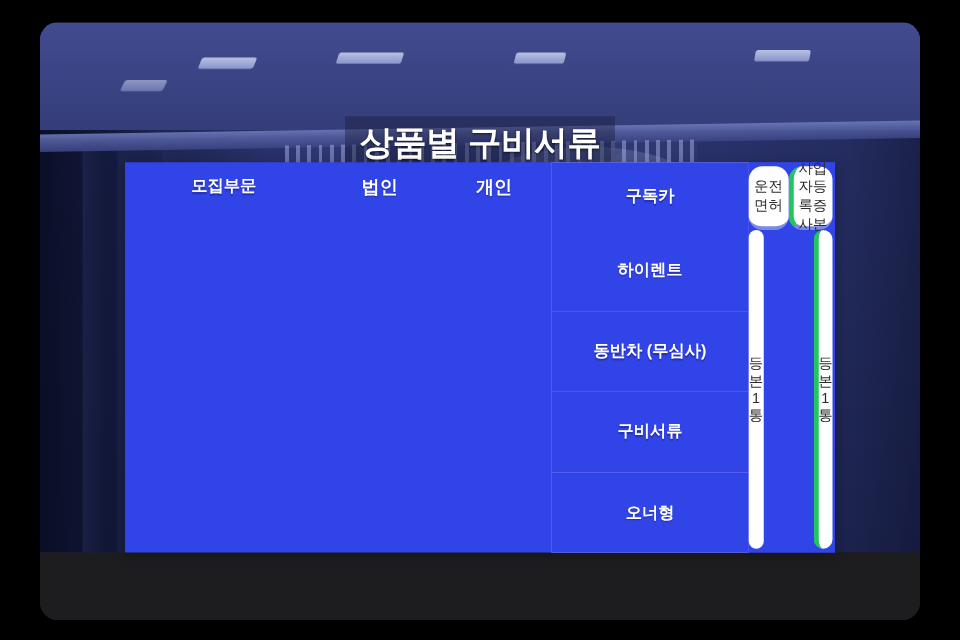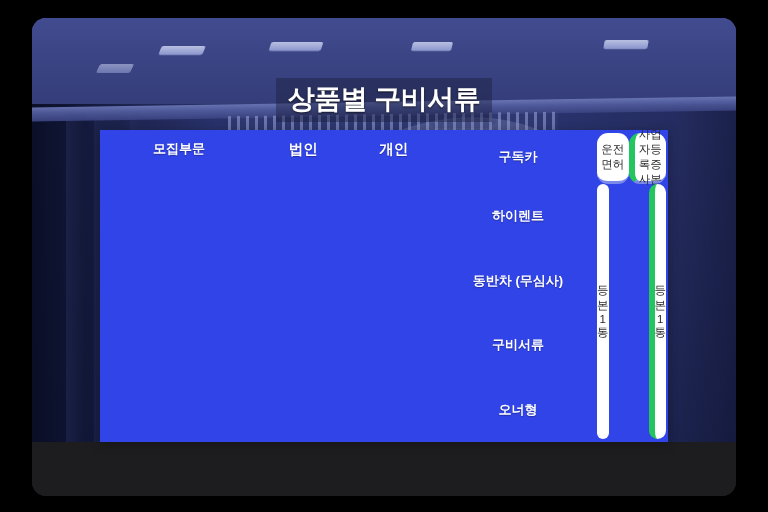--- a/index.html
+++ b/index.html
@@ -109,21 +109,21 @@
   }
 
   
   #bottompanel {
     position: absolute; left: 0; top: 424px; width: 704px; height: 54px;
     background: #1d1d1f;
   }
 
   
   #title-wrap {
-    position: absolute; left: 0; top: 60px; width: 704px;
+    position: absolute; left: 0; top: 75px; width: 704px;
     text-align: center;
   }
   #title {
     display: inline-block;
     font-size: 27px;
     font-weight: 700;
     color: #ffffff;
     letter-spacing: -0.5px;
     padding: 3px 12px 5px 12px;
     background: rgba(26,30,62,.45);
@@ -183,21 +183,21 @@
   #vrow1 { flex: 1 1 auto; gap: 40px; }
   .vcell {
     flex: 1 1 0;
     background: #ffffff;
     color: #2a2a2a;
     font-size: 11.5px;
     display: flex; align-items: center; justify-content: center;
     text-align: center;
     border-radius: 11px;
   }
-  .vcell.right { border-left: 6px solid #22c55e; }
+  .vcell.right { border-left: 4px solid #22c55e; }
   #vrow0 .vcell { border-bottom: 3px solid #7b8ae8; }
   #valuegrid { border-top: 3px solid #3144e8; }
 </style>
 </head>
 <body>
 
 <div id="stage">
 
   <div id="frame">
 

